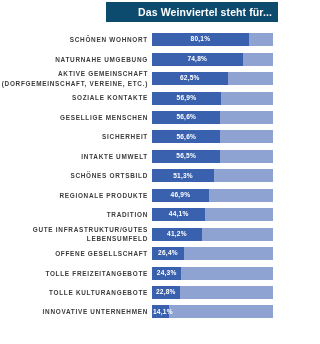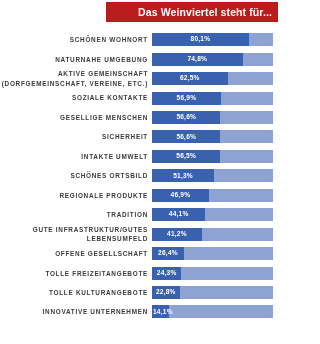--- a/index.html
+++ b/index.html
@@ -16,21 +16,21 @@
     -webkit-font-smoothing: antialiased;
   }
 
   
   #title-banner {
     position: absolute;
     left: 106px;
     top: 2px;
     width: 172px;
     height: 20px;
-    background: #b91c1c;
+    background: #0c4a6e;
     display: flex;
     align-items: center;
     justify-content: flex-end;
     box-sizing: border-box;
     padding-right: 6px;
   }
   #title-text {
     color: #ffffff;
     font-size: 10.5px;
     font-weight: bold;

